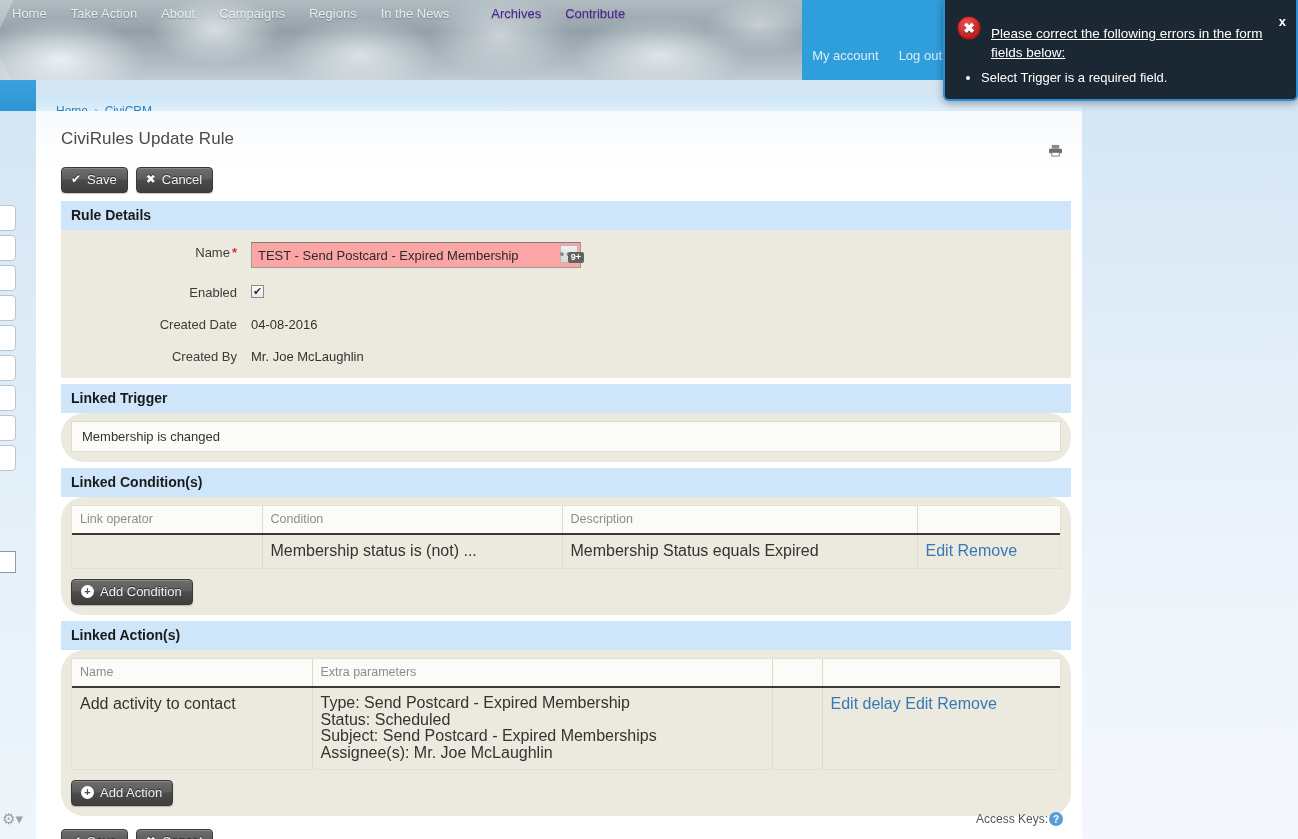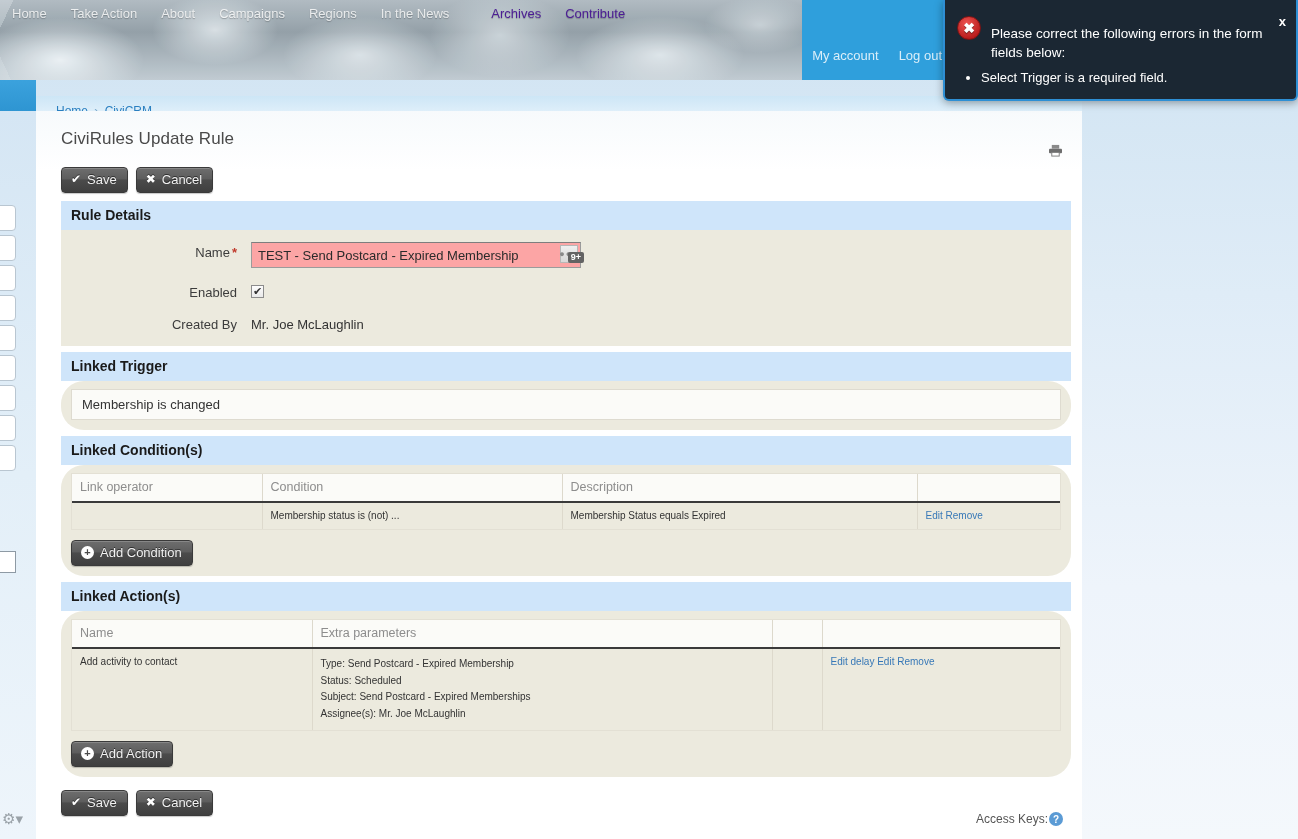--- a/index.html
+++ b/index.html
@@ -239,21 +239,21 @@
     color: #8d8d8d;
     font-size: 12.5px;
     padding: 6px 8px 7px 8px;
     border-bottom: 2px solid #3a3a3a;
     border-right: 1px solid #ddd9cc;
     background: #fbfbf8;
   }
   table.crm-table thead th:last-child { border-right: none; }
   table.crm-table tbody td {
     padding: 7px 8px 8px 8px;
-    font-size: 10px;
+    font-size: 16px;
     color: #333;
     vertical-align: top;
     border-right: 1px solid #ddd9cc;
     background: #eceade;
   }
   table.crm-table tbody td:last-child { border-right: none; }
   .tbl-wrap { background: #fbfbf8; border: 1px solid #e3e0d4; }
   a.link { color: #3778b7; text-decoration: none; cursor: pointer; }
   .actions-cell { white-space: nowrap; }
 
@@ -292,20 +292,21 @@
     color: #ffffff;
     display: flex; align-items: center; justify-content: center;
     font-size: 14px; font-weight: bold;
     text-shadow: 0 1px 1px rgba(0,0,0,0.5);
   }
   .err-title {
     margin-left: 34px;
     font-size: 13.5px;
     line-height: 19px;
     padding-top: 14px;
+    text-decoration: underline;
   }
   .err-list {
     margin: 6px 0 0 0; padding-left: 24px;
     font-size: 13px; line-height: 19px;
   }
   .err-list li { margin: 0; }
   .err-close {
     position: absolute; right: 10px; top: 14px;
     color: #ffffff; font-size: 13px; font-weight: bold;
     cursor: pointer;
@@ -402,20 +403,24 @@
             </div>
             <div class="lp-badge">9+</div>
           </div>
         </div>
 
         <div class="form-row">
           <div class="f-label">Enabled</div>
           <div class="checkbox">✔</div>
         </div>
 
+        <div class="form-row">
+          <div class="f-label">Created Date</div>
+          <div class="f-value">04-08-2016</div>
+        </div>
 
         <div class="form-row">
           <div class="f-label">Created By</div>
           <div class="f-value">Mr. Joe McLaughlin</div>
         </div>
 
       </div>
 
       <div class="sec-head">Linked Trigger</div>
       <div class="sec-body tight">

